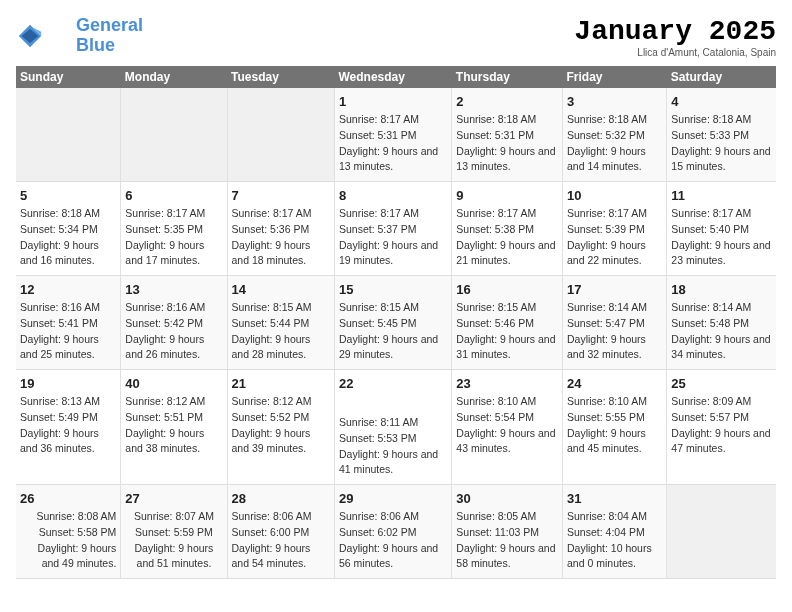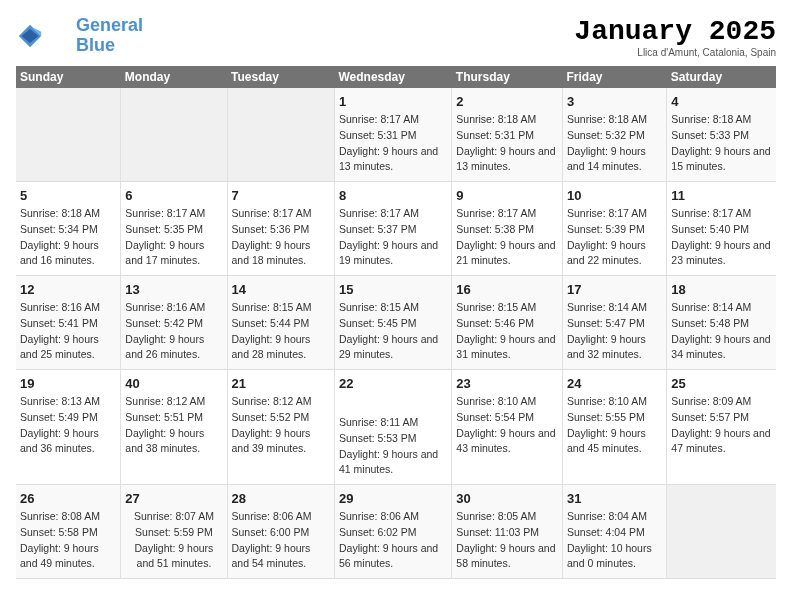--- a/index.html
+++ b/index.html
@@ -286,21 +286,21 @@
         <td>
           <div class="day-num">25</div>
           <div class="day-info" style="white-space: pre-line;">Sunrise: 8:09 AM
 Sunset: 5:57 PM
 Daylight: 9 hours and 47 minutes.</div>
         </td>
       </tr>
       <tr>
         <td>
           <div class="day-num">26</div>
-          <div class="day-info" style="white-space: pre-line;">Sunrise: 8:08 AM
+          <div class="day-info" style="white-space: pre-line; text-align: right;">Sunrise: 8:08 AM
 Sunset: 5:58 PM
 Daylight: 9 hours and 49 minutes.</div>
         </td>
         <td>
           <div class="day-num">27</div>
           <div class="day-info" style="white-space: pre-line; text-align: center;">Sunrise: 8:07 AM
 Sunset: 5:59 PM
 Daylight: 9 hours and 51 minutes.</div>
         </td>
         <td>

